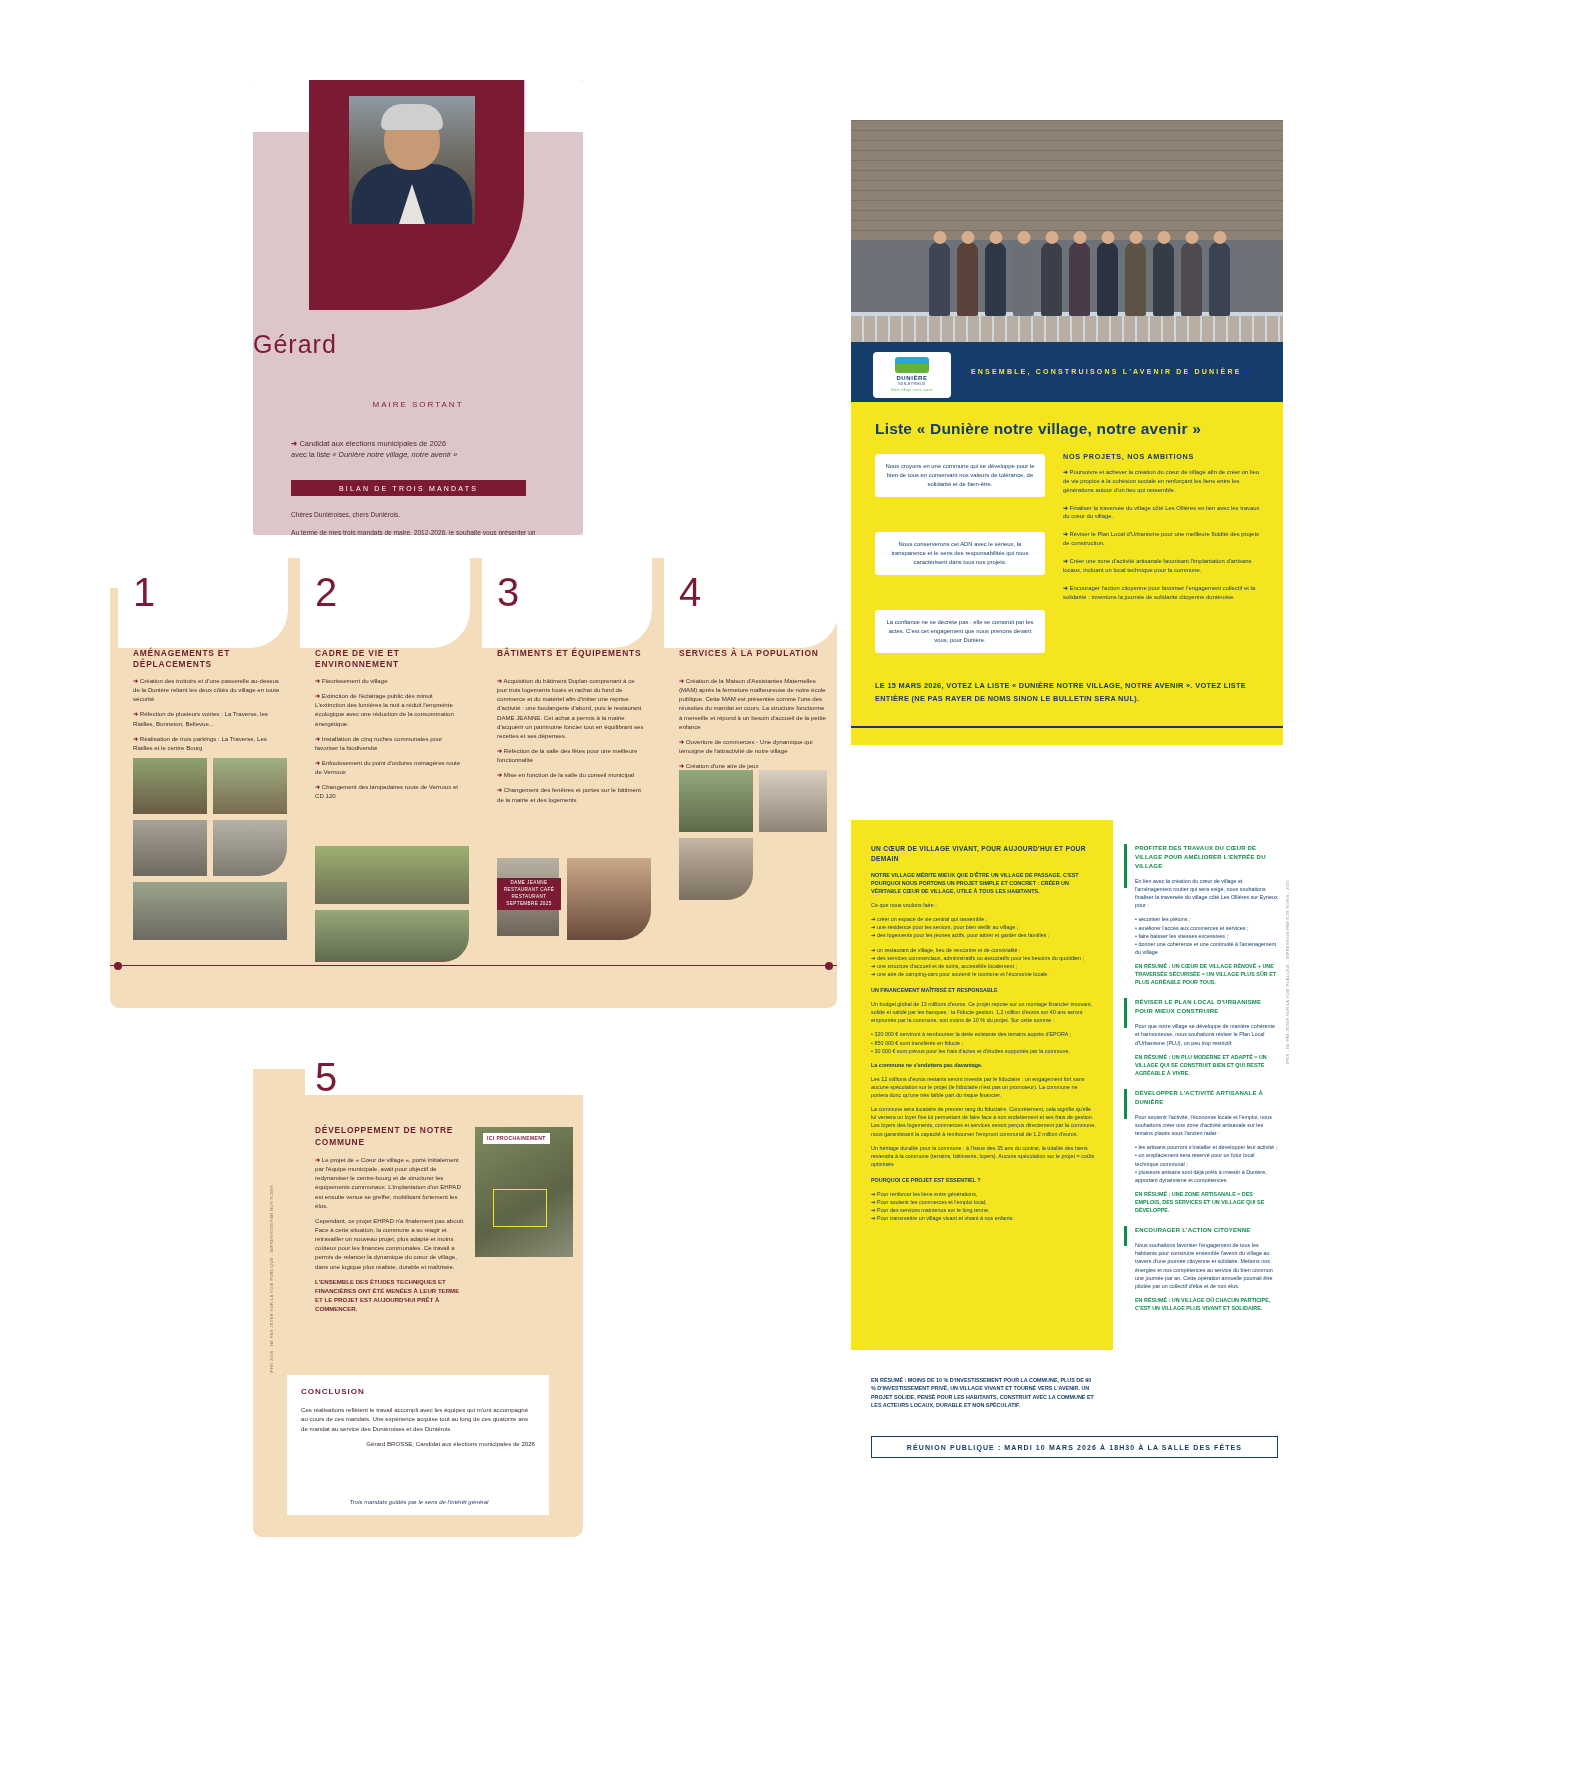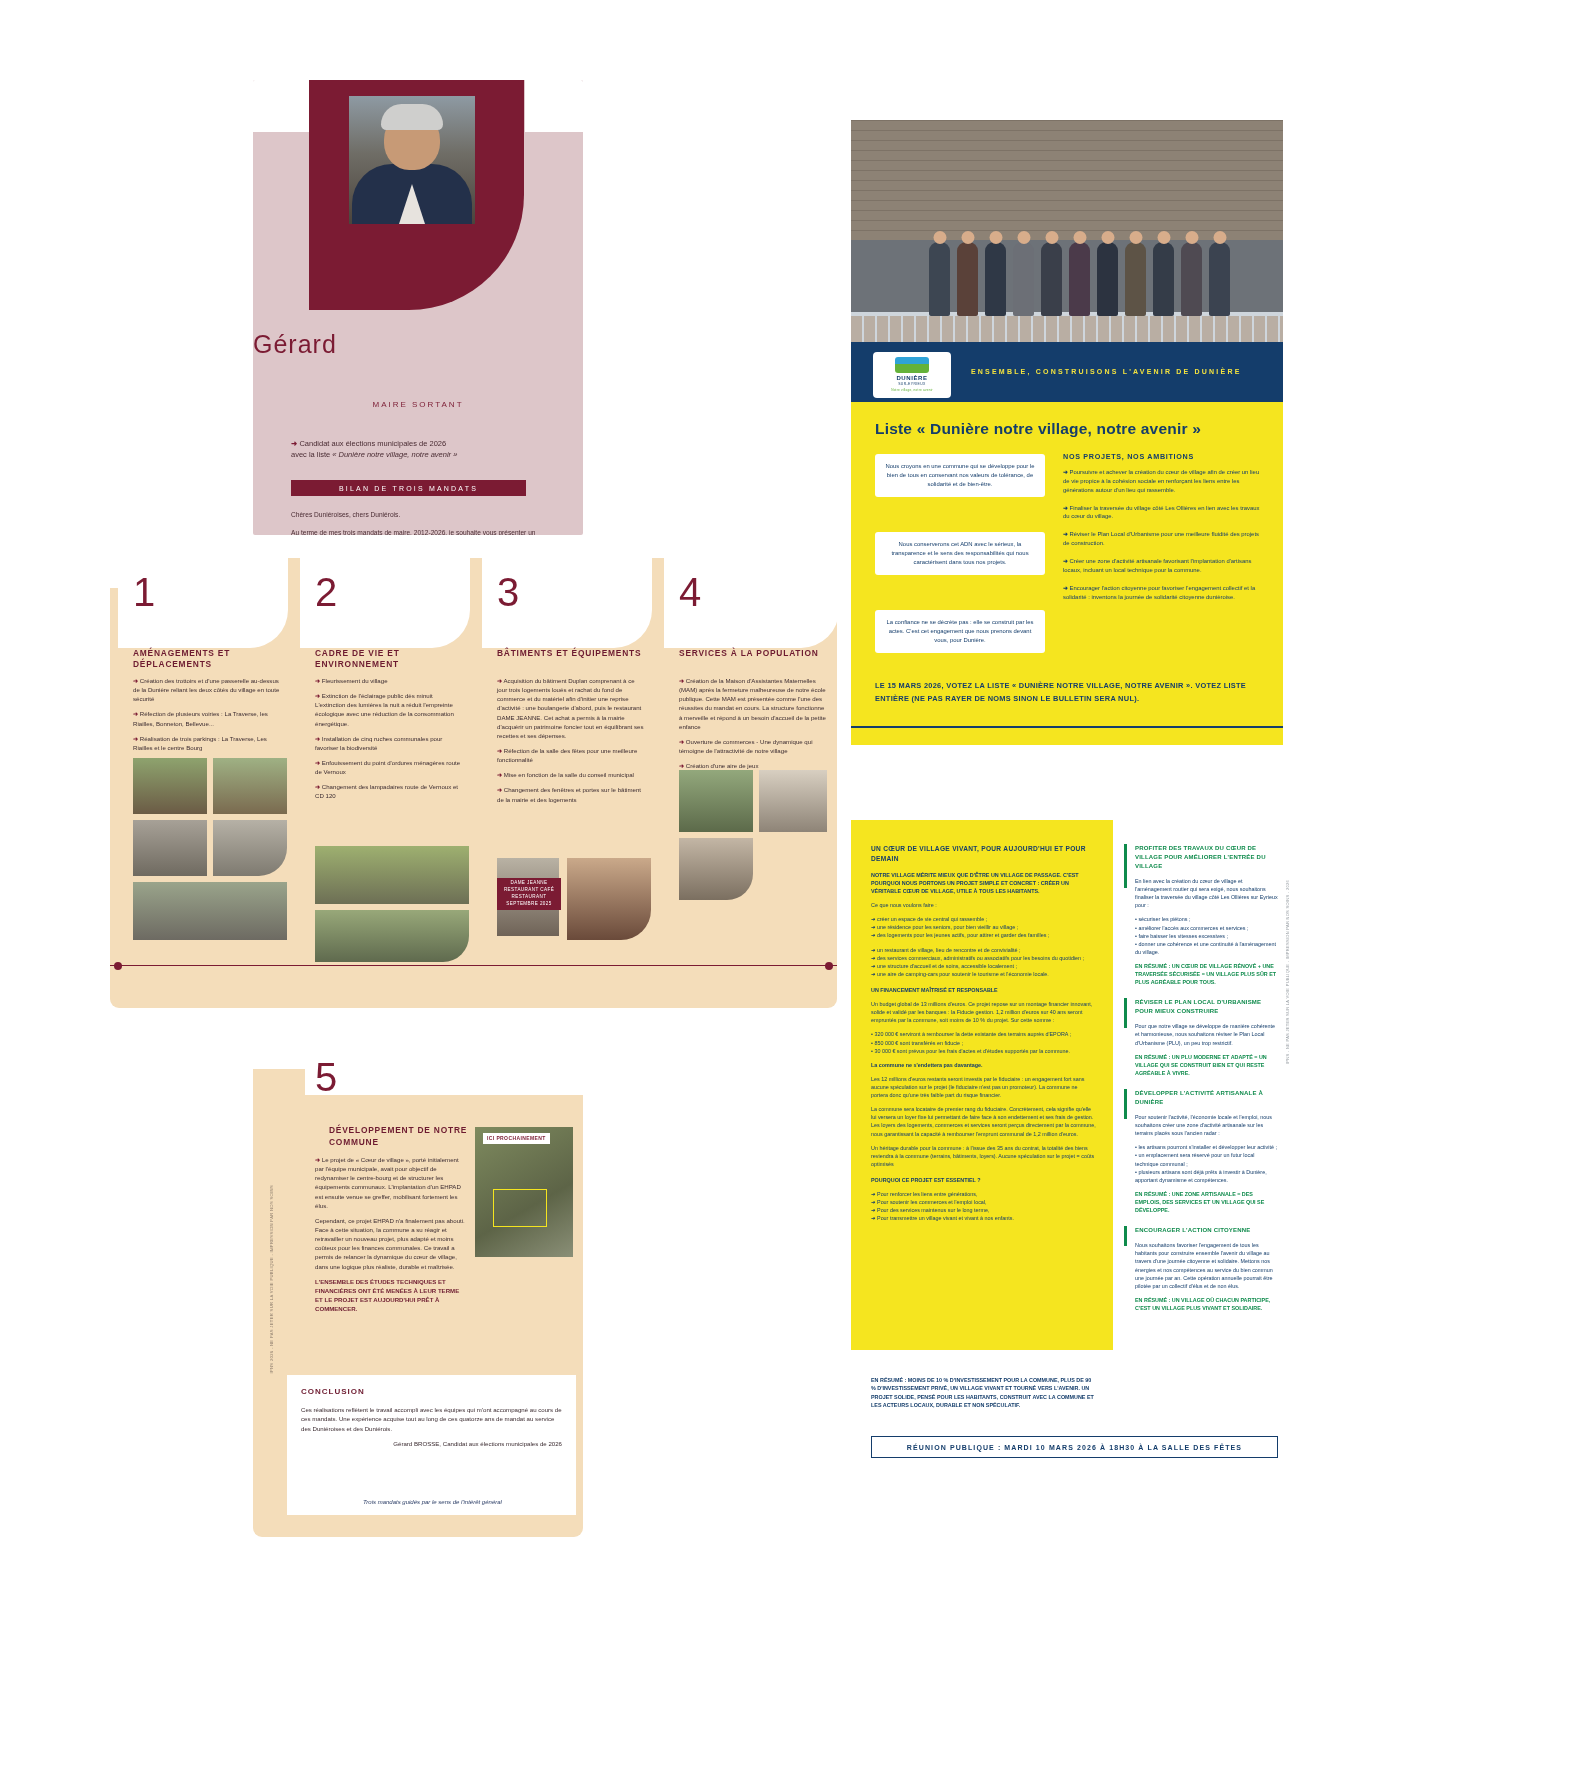--- a/index.html
+++ b/index.html
@@ -40,27 +40,27 @@
   .photo{position:absolute;background:#9a9a90;overflow:hidden;}
   .cap{position:absolute;background:#7b1b33;color:#fff;font-size:4.6px;letter-spacing:.4px;text-align:center;line-height:1.5;padding:2px 1px;}
   #grid4 .redline{position:absolute;left:0;right:0;bottom:42px;height:1.4px;background:#7b1b33;}
   #grid4 .dot{position:absolute;bottom:38px;width:8px;height:8px;border-radius:50%;background:#7b1b33;}
 
   
   #page5{left:253px;top:1035px;width:330px;height:502px;background:#f4ddba;}
   #page5 .whitetop{position:absolute;left:0;top:0;width:52px;height:34px;background:#fff;}
   #page5 .head{position:absolute;left:52px;top:0;width:278px;height:60px;background:#fff;border-bottom-right-radius:0;}
   #page5 .num5{position:absolute;left:62px;top:22px;font-size:40px;color:#7b1b33;font-weight:300;line-height:1;}
-  #page5 .t5{position:absolute;left:76px;top:90px;width:160px;font-size:8.4px;font-weight:700;letter-spacing:.8px;color:#6d1b30;line-height:1.4;text-transform:uppercase;}
+  #page5 .t5{position:absolute;left:62px;top:90px;width:160px;font-size:8.4px;font-weight:700;letter-spacing:.8px;color:#6d1b30;line-height:1.4;text-transform:uppercase;}
   #page5 .body5{position:absolute;left:62px;top:120px;width:150px;font-size:6.1px;line-height:1.5;color:#3b2b30;}
   #page5 .body5 p{margin:0 0 6px 0;}
   #page5 .bold5{font-weight:700;color:#6d1b30;}
   #page5 .sat{position:absolute;left:222px;top:92px;width:98px;height:130px;background:#6f7a5c;overflow:hidden;}
   #page5 .satlabel{position:absolute;left:8px;top:6px;background:#fff;color:#7b1b33;font-size:5px;font-weight:700;letter-spacing:.4px;padding:2px 4px;line-height:1.3;text-align:center;}
-  #page5 .concl{position:absolute;left:34px;top:340px;width:289px;height:140px;background:#fff;}
+  #page5 .concl{position:absolute;left:34px;top:340px;width:262px;height:140px;background:#fff;}
   #page5 .conclT{position:absolute;left:14px;top:12px;font-size:8px;font-weight:700;letter-spacing:1px;color:#6d1b30;}
   #page5 .conclB{position:absolute;left:14px;right:14px;top:30px;font-size:6.1px;line-height:1.55;color:#3b2b30;}
   #page5 .sign{position:absolute;left:16px;right:14px;bottom:10px;font-size:6px;font-style:italic;color:#2b3d66;text-align:center;}
   #page5 .vert{position:absolute;left:16px;top:150px;writing-mode:vertical-rl;transform:rotate(180deg);font-size:4.2px;letter-spacing:.3px;color:#8a7a6a;}
 
   
   #poster{left:851px;top:120px;width:432px;height:625px;background:#ffffff;}
   #poster .topphoto{position:absolute;left:0;top:0;width:432px;height:222px;overflow:hidden;background:#6d7278;}
   .wall{position:absolute;left:0;top:0;right:0;height:120px;background:repeating-linear-gradient(0deg,#8d8275 0 9px,#7d7266 9px 10px),repeating-linear-gradient(90deg,#8d8275 0 22px,#7a6f63 22px 23px);}
   .rail{position:absolute;left:0;right:0;bottom:26px;height:4px;background:#cfd6dc;}

